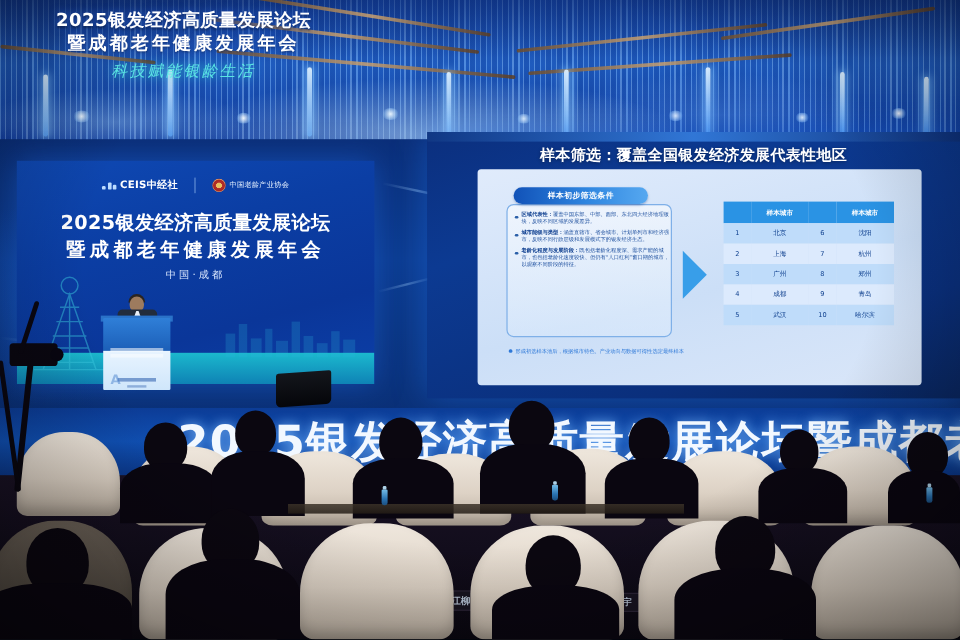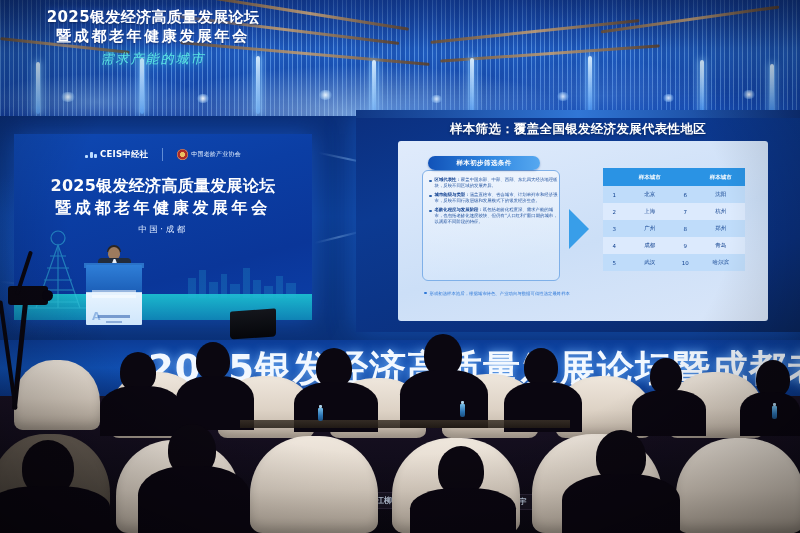--- a/index.html
+++ b/index.html
@@ -273,21 +273,21 @@
     <div class="spot" style="left:318px; top:90px; width:15px; height:10px;"></div>
     <div class="spot" style="left:430px; top:95px; width:13px; height:8px;"></div>
     <div class="spot" style="left:556px; top:92px; width:14px; height:9px;"></div>
     <div class="spot" style="left:662px; top:94px; width:13px; height:8px;"></div>
     <div class="spot" style="left:742px; top:90px; width:14px; height:9px;"></div>
   </div>
 
   <div class="banner-wrap">
     <div class="banner-l1">2025银发经济高质量发展论坛</div>
     <div class="banner-l2">暨成都老年健康发展年会</div>
-    <div class="banner-sub">需求产能的城市</div>
+    <div class="banner-sub">科技赋能银龄生活</div>
   </div>
 
   <div class="wall">
     <div class="wall-glow"></div>
     <div class="streak" style="left:700px; top:30px;  width:110px; transform:rotate(-14deg);"></div>
     <div class="streak" style="left:690px; top:58px;  width:120px; transform:rotate(-10deg);"></div>
     <div class="streak" style="left:710px; top:92px;  width:100px; transform:rotate(-16deg);"></div>
     <div class="streak" style="left:660px; top:128px; width:150px; transform:rotate(-8deg);"></div>
     <div class="streak" style="left:694px; top:160px; width:120px; transform:rotate(-12deg);"></div>
     <div class="streak" style="left:318px; top:42px;  width:60px;  transform:rotate(12deg); opacity:.5;"></div>

